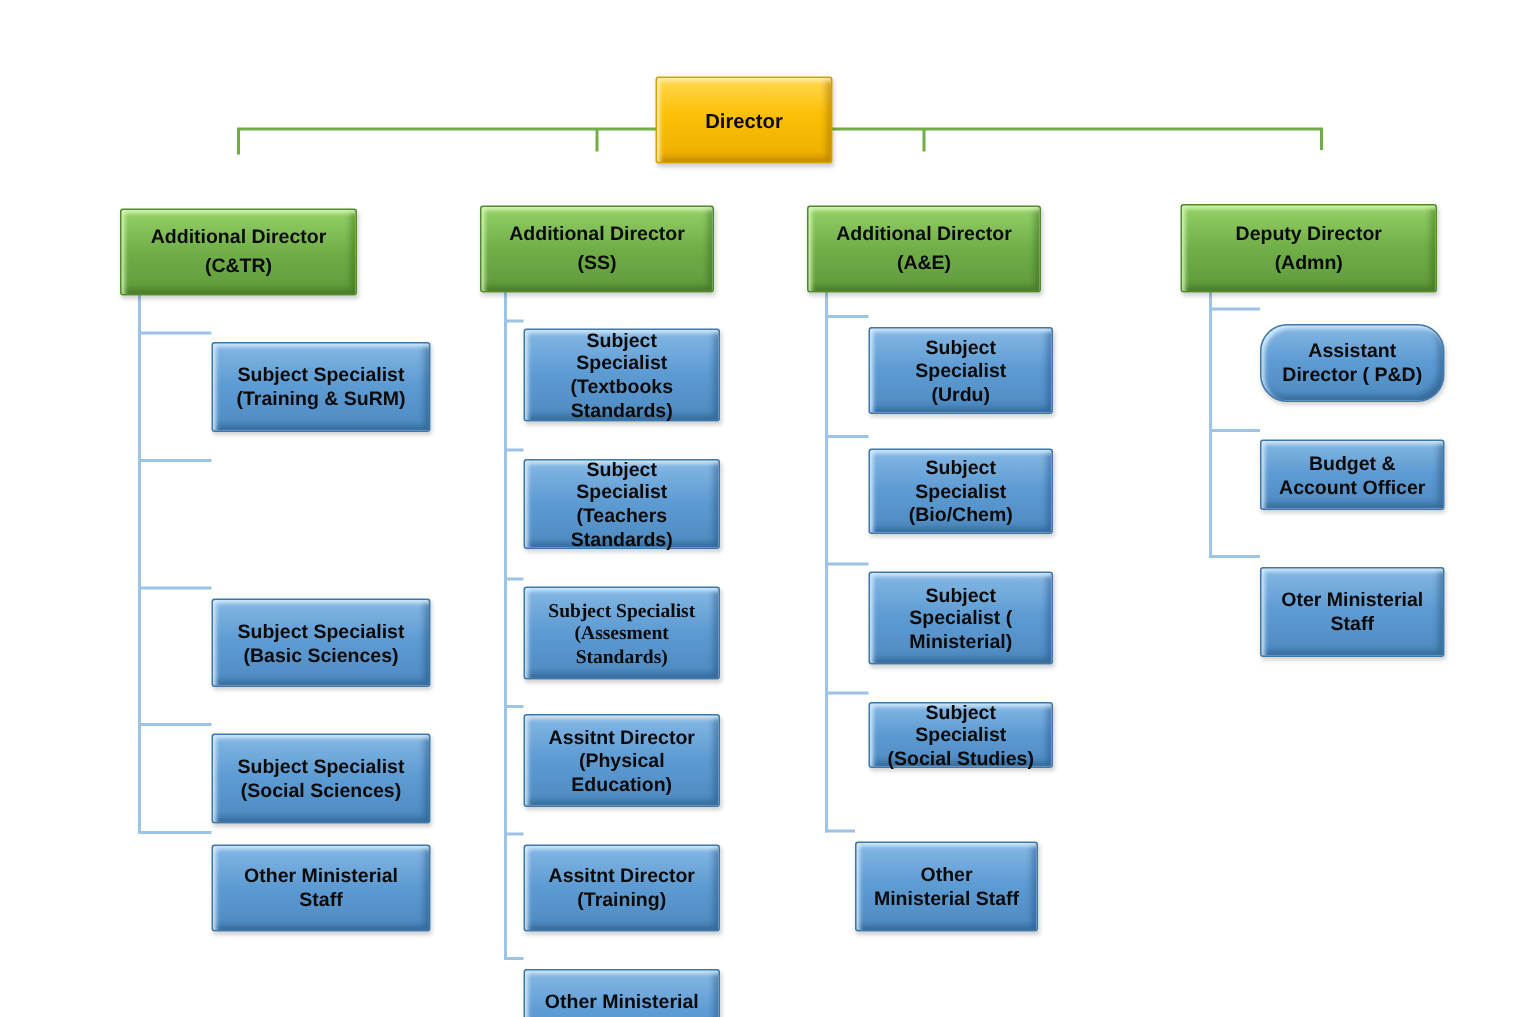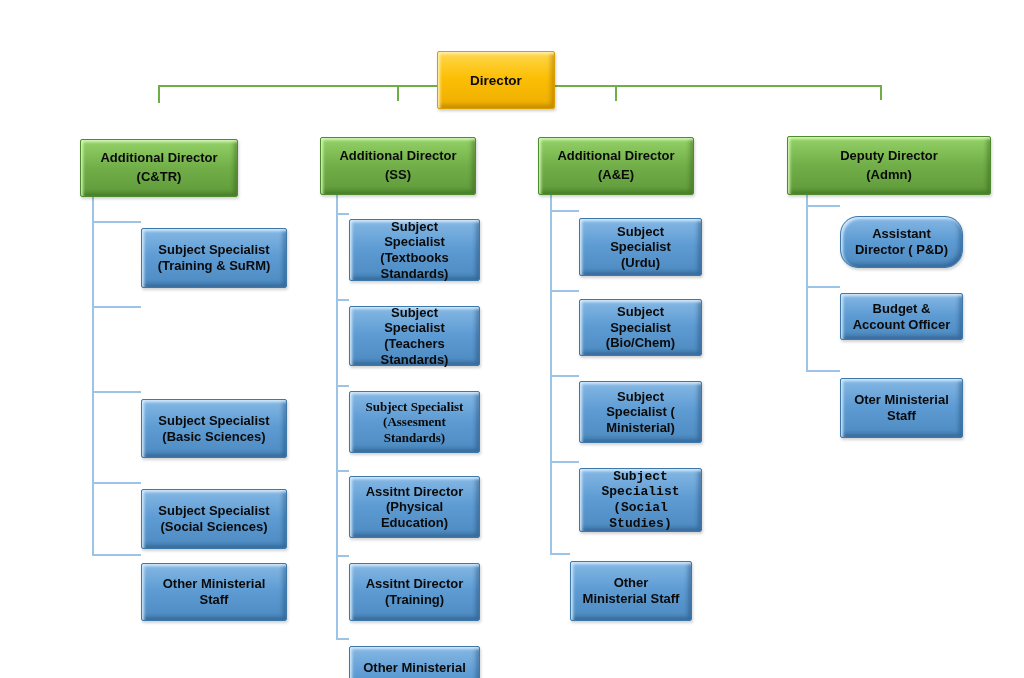--- a/index.html
+++ b/index.html
@@ -70,21 +70,21 @@
     <span class="hl">(C&amp;TR)</span>
   </div>
   <div class="node head" style="left:320px;top:101px;width:156px;height:58px;">
     <span class="hl">Additional Director</span>
     <span class="hl">(SS)</span>
   </div>
   <div class="node head" style="left:538px;top:101px;width:156px;height:58px;">
     <span class="hl">Additional Director</span>
     <span class="hl">(A&amp;E)</span>
   </div>
-  <div class="node head" style="left:787px;top:100px;width:204px;height:59px;">
+  <div class="node head" style="left:787px;top:100px;width:171px;height:59px;">
     <span class="hl">Deputy Director</span>
     <span class="hl">(Admn)</span>
   </div>
 
   <div class="node child" style="left:141px;top:192px;width:146px;height:60px;">
     <span>Subject Specialist (Training &amp; SuRM)</span>
   </div>
   <div class="node child" style="left:141px;top:363px;width:146px;height:59px;">
     <span>Subject Specialist (Basic Sciences)</span>
   </div>
@@ -116,21 +116,21 @@
 
   <div class="node child" style="left:579px;top:182px;width:123px;height:58px;">
     <span>Subject Specialist (Urdu)</span>
   </div>
   <div class="node child" style="left:579px;top:263px;width:123px;height:57px;">
     <span>Subject Specialist (Bio/Chem)</span>
   </div>
   <div class="node child" style="left:579px;top:345px;width:123px;height:62px;">
     <span>Subject Specialist ( Ministerial)</span>
   </div>
-  <div class="node child" style="left:579px;top:432px;width:123px;height:64px;font-family:Liberation Mono, monospace;">
+  <div class="node child" style="left:579px;top:432px;width:123px;height:44px;">
     <span>Subject Specialist (Social Studies)</span>
   </div>
   <div class="node child" style="left:570px;top:525px;width:122px;height:60px;">
     <span>Other Ministerial Staff</span>
   </div>
 
   <div class="node child" style="left:840px;top:180px;width:123px;height:52px;border-radius:18px;">
     <span>Assistant Director ( P&amp;D)</span>
   </div>
   <div class="node child" style="left:840px;top:257px;width:123px;height:47px;">

